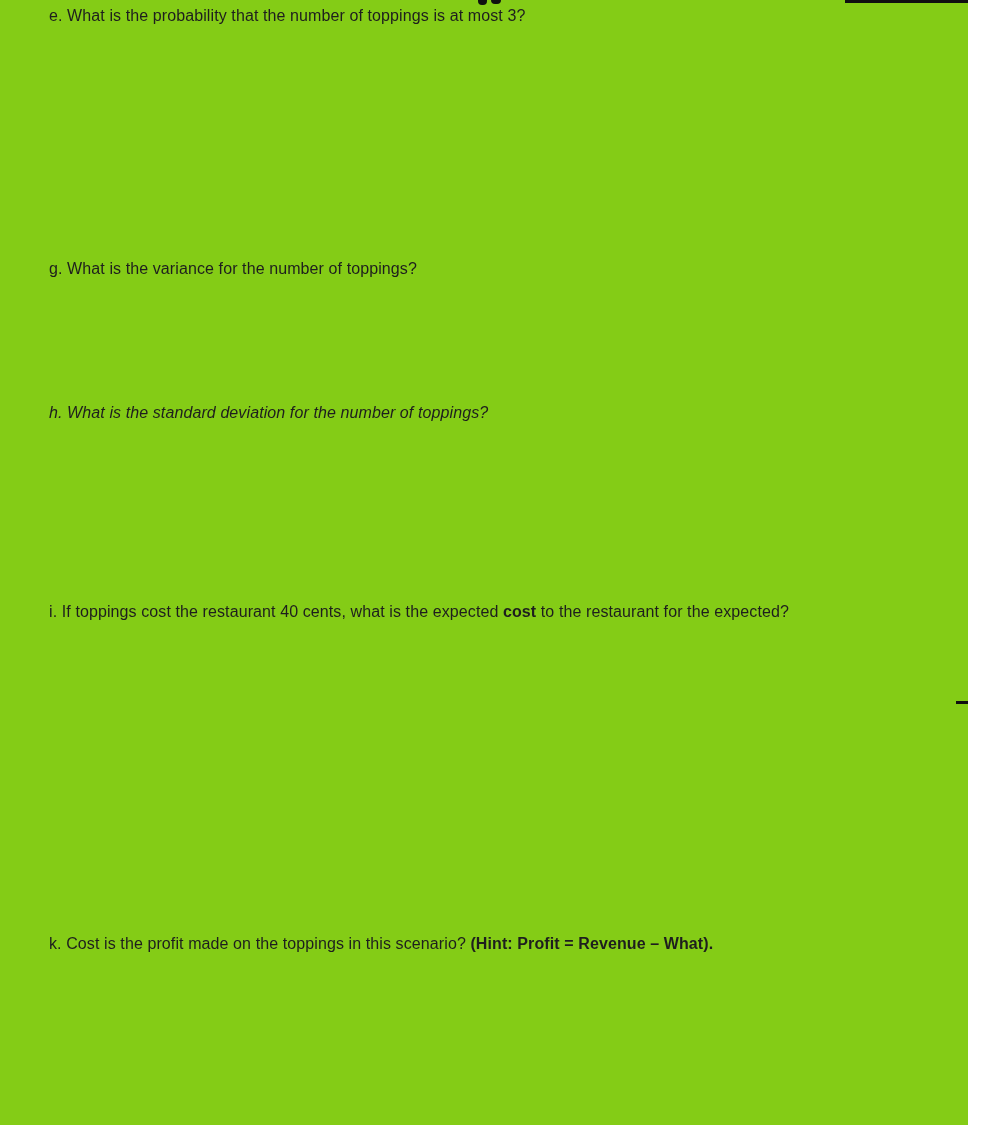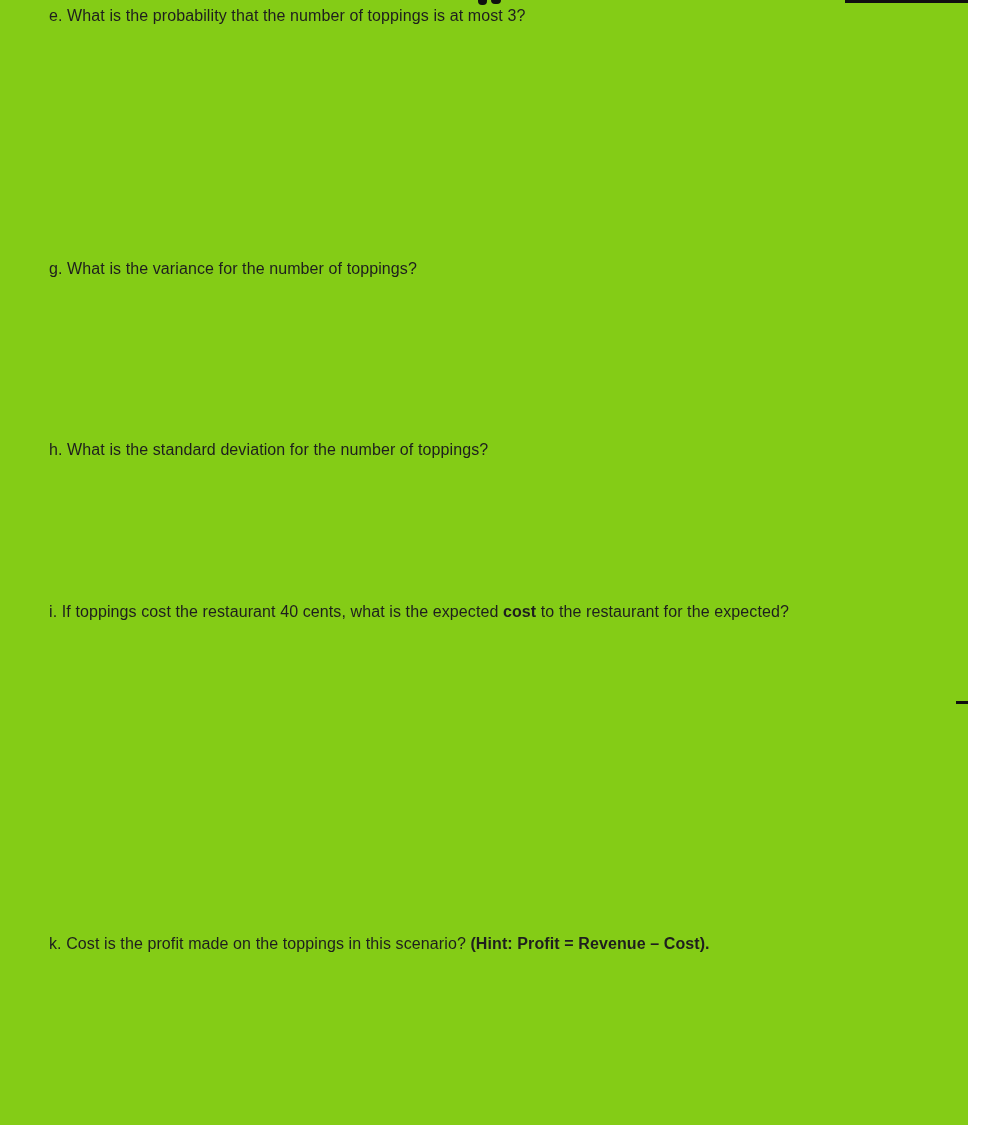--- a/index.html
+++ b/index.html
@@ -25,21 +25,21 @@
     line-height: 21px;
     letter-spacing: 0.1px;
     white-space: nowrap;
   }
   .question strong {
     font-weight: bold;
   }
   .q-e { top: 5px; }
   .q-f { top: 137px; }
   .q-g { top: 258px; }
-  .q-h { top: 439px; }
+  .q-h { top: 402px; font-style: italic; }
   .q-i { top: 601px; }
   .q-j { top: 779px; }
   .q-k { top: 933px; }
 
   
   .artifact {
     position: absolute;
     background: #101010;
   }
   .crop-glyph-1 { left: 478px; top: 0; width: 9px; height: 5px; border-radius: 0 0 4px 4px; }
@@ -64,15 +64,15 @@
   <p class="question q-e"><span>e. What is the probability that the number of toppings is at most 3?</span></p>
 
 
   <p class="question q-g"><span>g. What is the variance for the number of toppings?</span></p>
 
   <p class="question q-h"><span>h. What is the standard deviation for the number of toppings?</span></p>
 
   <p class="question q-i"><span>i. If toppings cost the restaurant 40 cents, what is the expected </span><strong>cost</strong><span> to the restaurant for the expected?</span></p>
 
 
-  <p class="question q-k"><span>k. Cost is the profit made on the toppings in this scenario? </span><strong>(Hint: Profit = Revenue – Cost).</strong></p>
+  <p class="question q-k"><span>k. Cost is the profit made on the toppings in this scenario? </span><strong>(Hint: Profit = Revenue – What).</strong></p>
 
 </div>
 
 </body></html>

